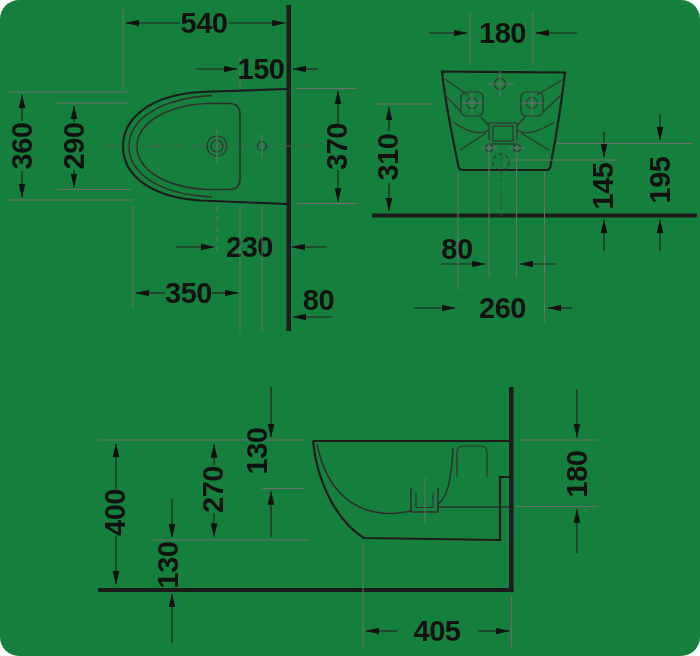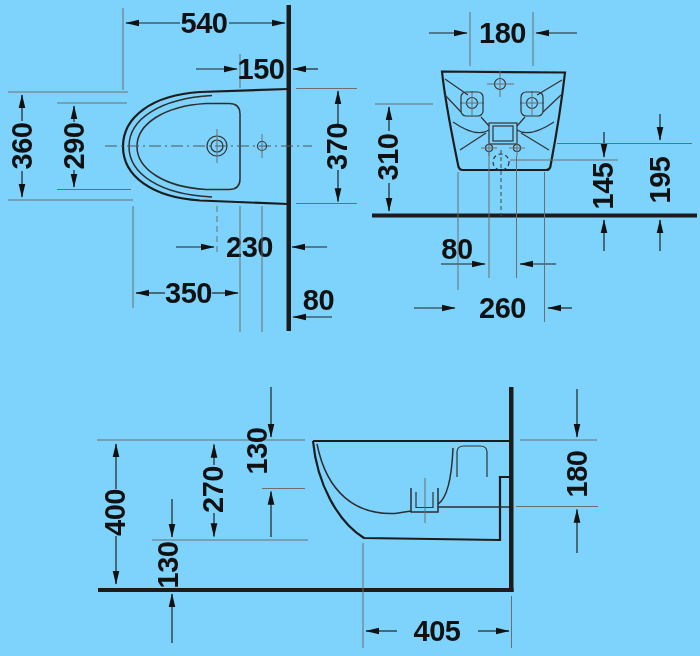--- a/index.html
+++ b/index.html
@@ -1,16 +1,16 @@
 <!DOCTYPE html>
 <html><head>
 <meta charset="utf-8">
 <style>
   html,body{margin:0;padding:0;background:#fff;}
-  .page{position:relative;width:700px;height:656px;background:#7dd3fc;overflow:hidden;}
+  .page{position:relative;width:700px;height:656px;background:#15803d;overflow:hidden;border-radius:19px;}
   svg{display:block;}
   .txt{
     font-family:"Liberation Sans",sans-serif;
     font-weight:bold;
     font-size:29px;
     letter-spacing:-0.5px;
     fill:#111;
     text-anchor:middle;
   }
   .ln-thin{stroke:#6e6e6e;stroke-width:1;fill:none;}

